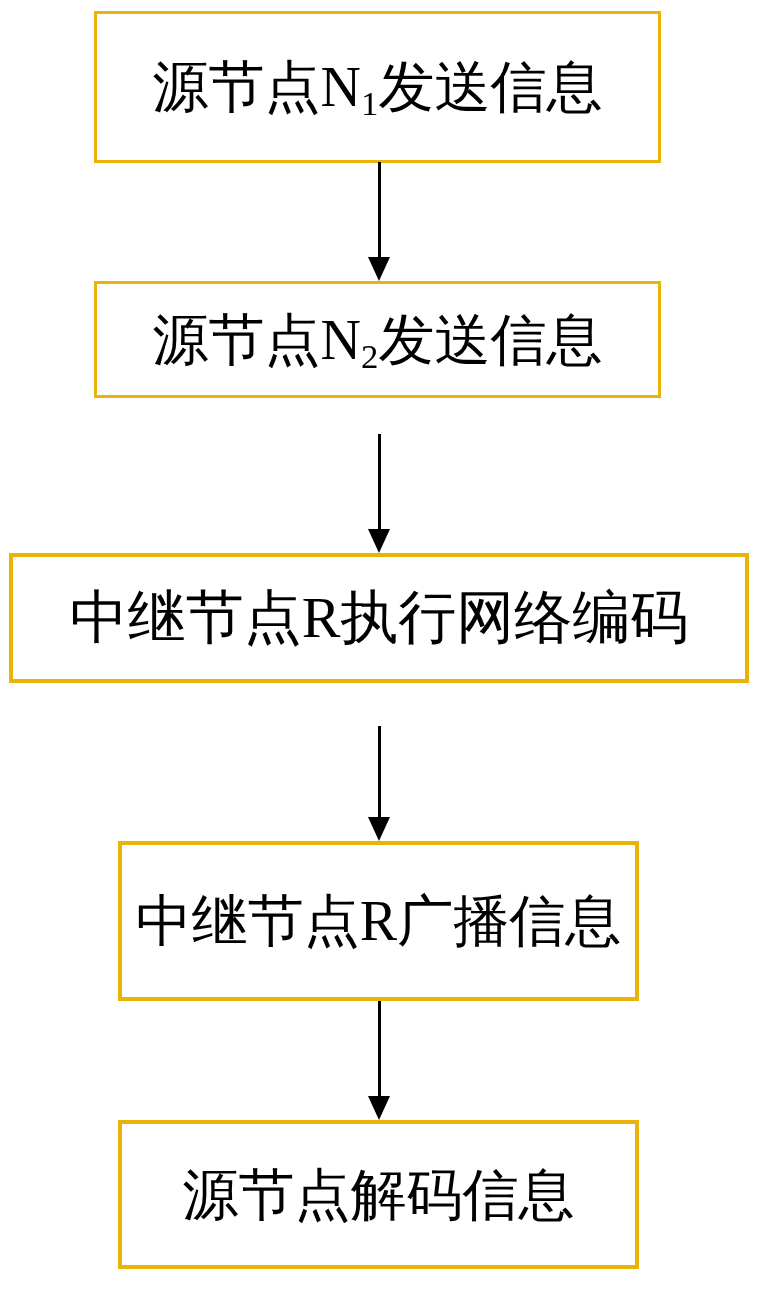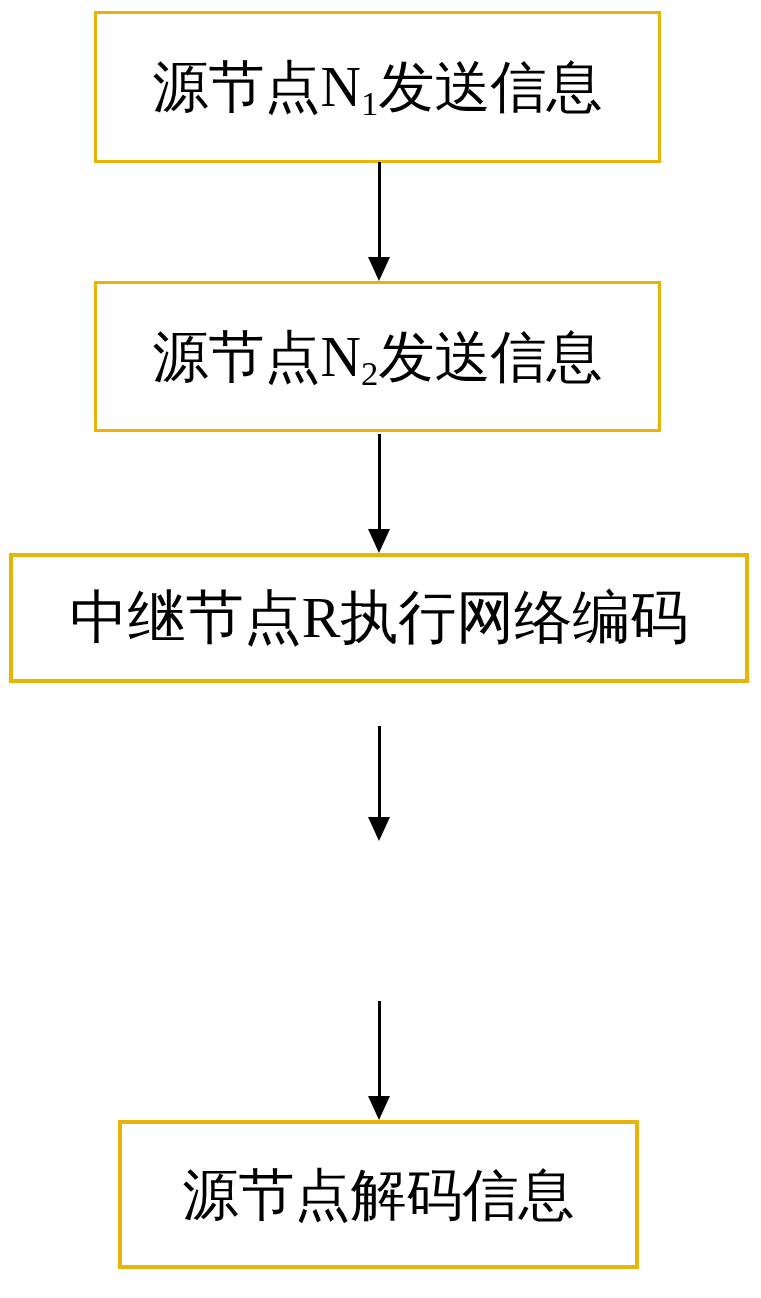--- a/index.html
+++ b/index.html
@@ -31,21 +31,21 @@
     line-height: 1;
     white-space: nowrap;
     letter-spacing: 0px;
   }
   .label sub {
     font-size: 0.62em;
     line-height: 0;
     vertical-align: -0.25em;
   }
   .box1 { left: 94px;  top: 11px;   width: 567px; height: 152px; border-width: 3px; }
-  .box2 { left: 94px;  top: 281px;  width: 567px; height: 151px; border-width: 3px; }
+  .box2 { left: 94px;  top: 281px;  width: 567px; height: 117px; border-width: 3px; }
   .box3 { left: 9px;   top: 553px;  width: 740px; height: 130px; border-width: 4px; }
   .box3 .label { font-size: 58px; }
   .box4 { left: 118px; top: 841px;  width: 521px; height: 160px; border-width: 4px; }
   .box5 { left: 118px; top: 1120px; width: 521px; height: 149px; border-width: 4px; }
 
   .arrow {
     position: absolute;
     left: 368px;
     width: 22px;
     display: flex;
@@ -94,20 +94,23 @@
 
   <div class="box box3">
     <span class="label"><span>中继节点R执行网络编码</span><sub></sub><span></span></span>
   </div>
 
   <div class="arrow arrow3">
     <div class="shaft"></div>
     <div class="head"></div>
   </div>
 
+  <div class="box box4">
+    <span class="label"><span>中继节点R广播信息</span><sub></sub><span></span></span>
+  </div>
 
   <div class="arrow arrow4">
     <div class="shaft"></div>
     <div class="head"></div>
   </div>
 
   <div class="box box5">
     <span class="label"><span>源节点解码信息</span><sub></sub><span></span></span>
   </div>
 

